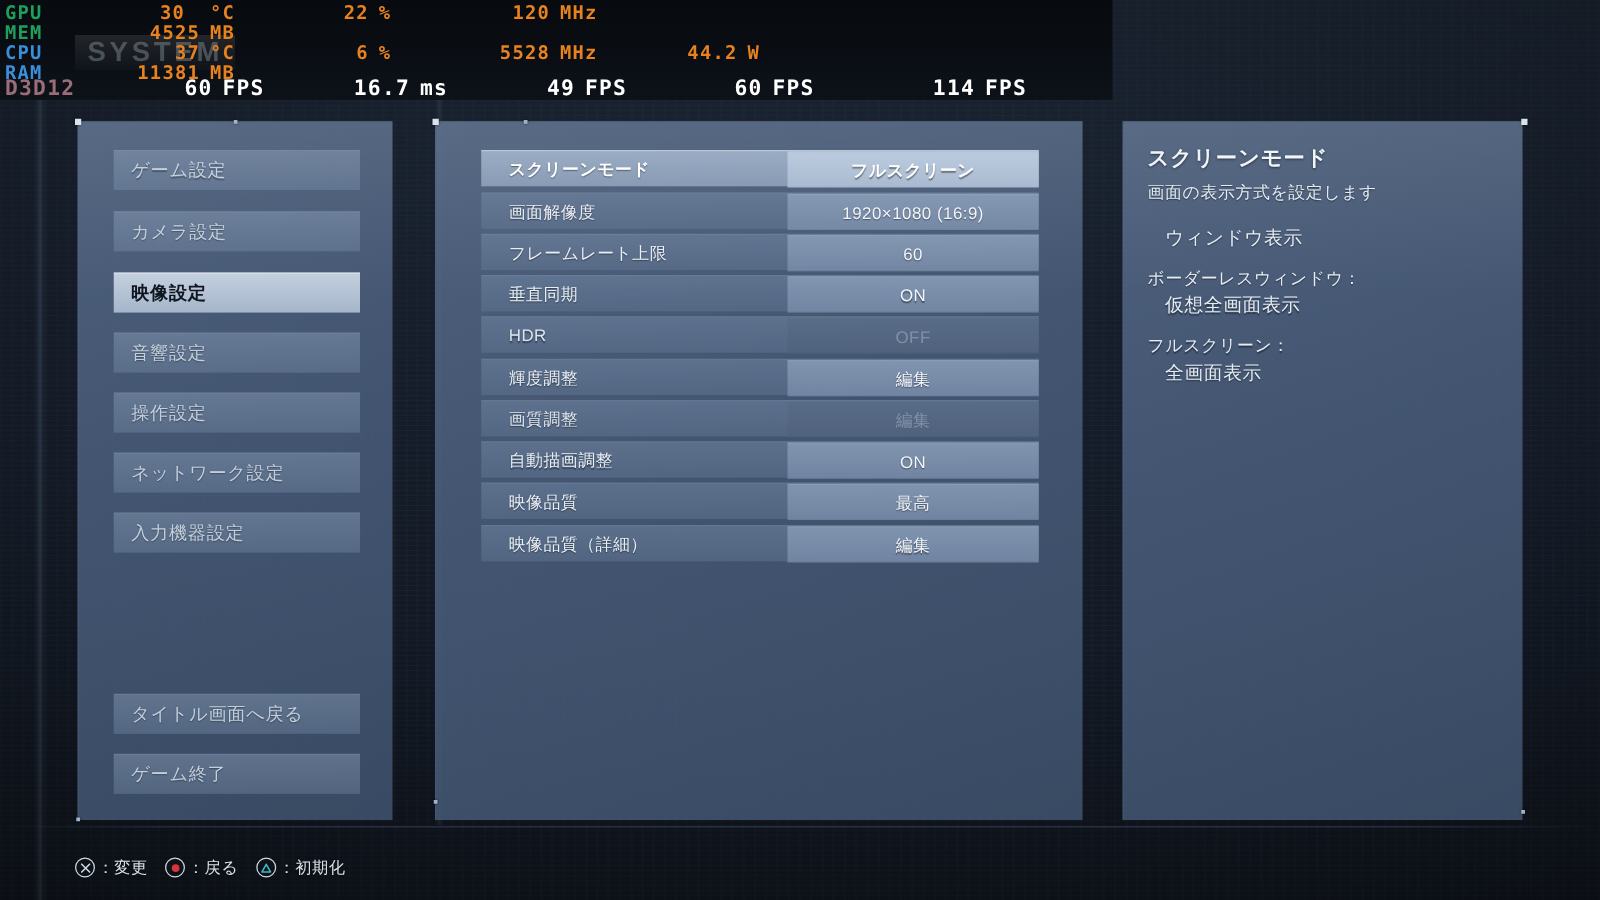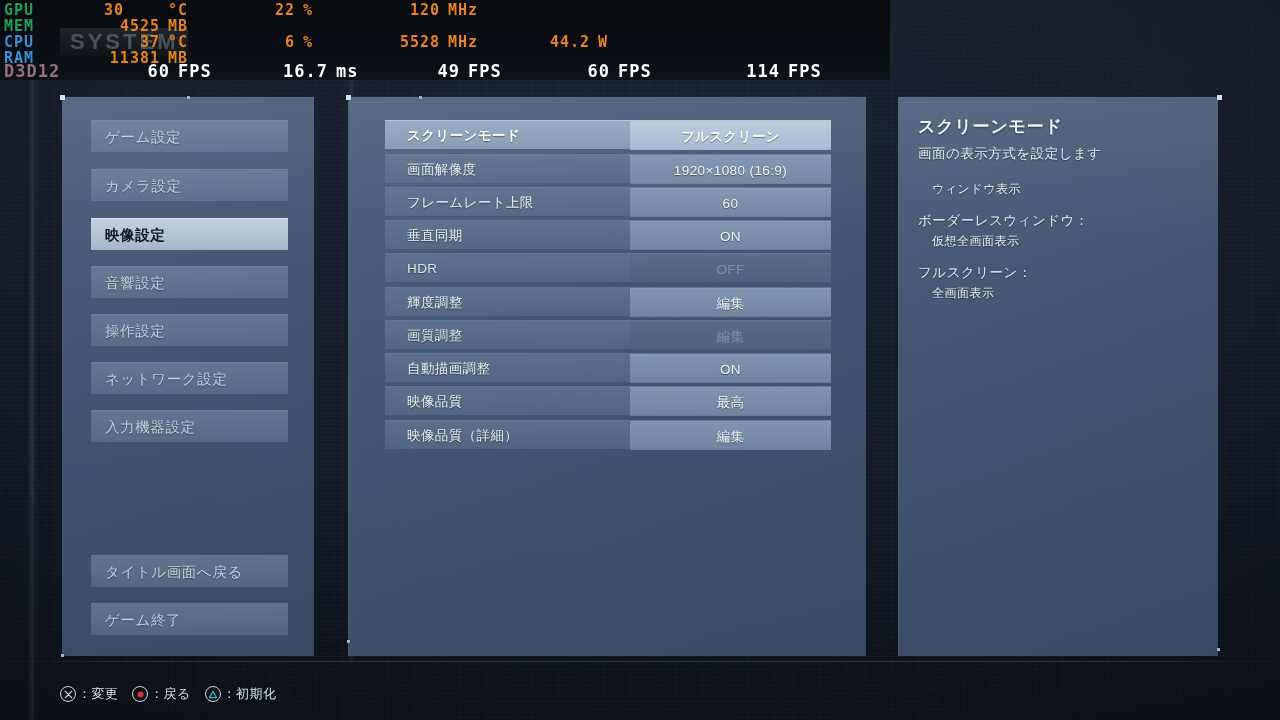--- a/index.html
+++ b/index.html
@@ -166,21 +166,21 @@
     font-size:13.5px; color:#e5ecf4; letter-spacing:.5px;
     text-shadow:0 1px 1px rgba(0,0,0,.45);
   }
   #help-list{ position:absolute; left:918px; top:178px; width:290px; }
   .help-item{ margin-bottom:14px; }
   .help-term{
     font-size:13.5px; color:#e5ecf4; letter-spacing:.5px;
     text-shadow:0 1px 1px rgba(0,0,0,.45);
   }
   .help-def{
-    font-size:12px; color:#e5ecf4; letter-spacing:.5px; padding-left:14px; margin-top:3px;
+    font-size:15px; color:#e5ecf4; letter-spacing:.5px; padding-left:14px; margin-top:3px;
     text-shadow:0 1px 1px rgba(0,0,0,.45);
   }
 
   
   #footer-rule{
     position:absolute; left:0; top:661px; width:1280px; height:1px;
     background:linear-gradient(90deg,rgba(120,150,185,0) 0%,rgba(120,150,185,.26) 12%,rgba(120,150,185,.26) 88%,rgba(120,150,185,0) 100%);
   }
   #footer{
     position:absolute; left:60px; top:682px; height:24px;
@@ -210,21 +210,21 @@
 <div id="bg-dash"></div>
 <div id="bg-streak"></div>
 <div id="bg-streak2"></div>
 <div id="bg-vig"></div>
 
 <div id="osd">
   <div class="wm">SYSTEM</div>
 
   <div class="osd-row" style="top:2px;">
     <span class="osd-lbl c-gpu">GPU</span>
-    <span class="osd-val" style="left:64px;width:100px;text-align:center;">30</span>
+    <span class="osd-val" style="left:48px;width:100px;">30</span>
     <span class="osd-unit" style="left:168px;">°C</span>
     <span class="osd-val" style="left:200px;width:95px;">22</span>
     <span class="osd-unit" style="left:303px;">%</span>
     <span class="osd-val" style="left:340px;width:100px;">120</span>
     <span class="osd-unit" style="left:448px;">MHz</span>
   </div>
 
   <div class="osd-row" style="top:18px;text-decoration:underline;">
     <span class="osd-lbl c-mem">MEM</span>
     <span class="osd-val" style="left:60px;width:100px;">4525</span>

